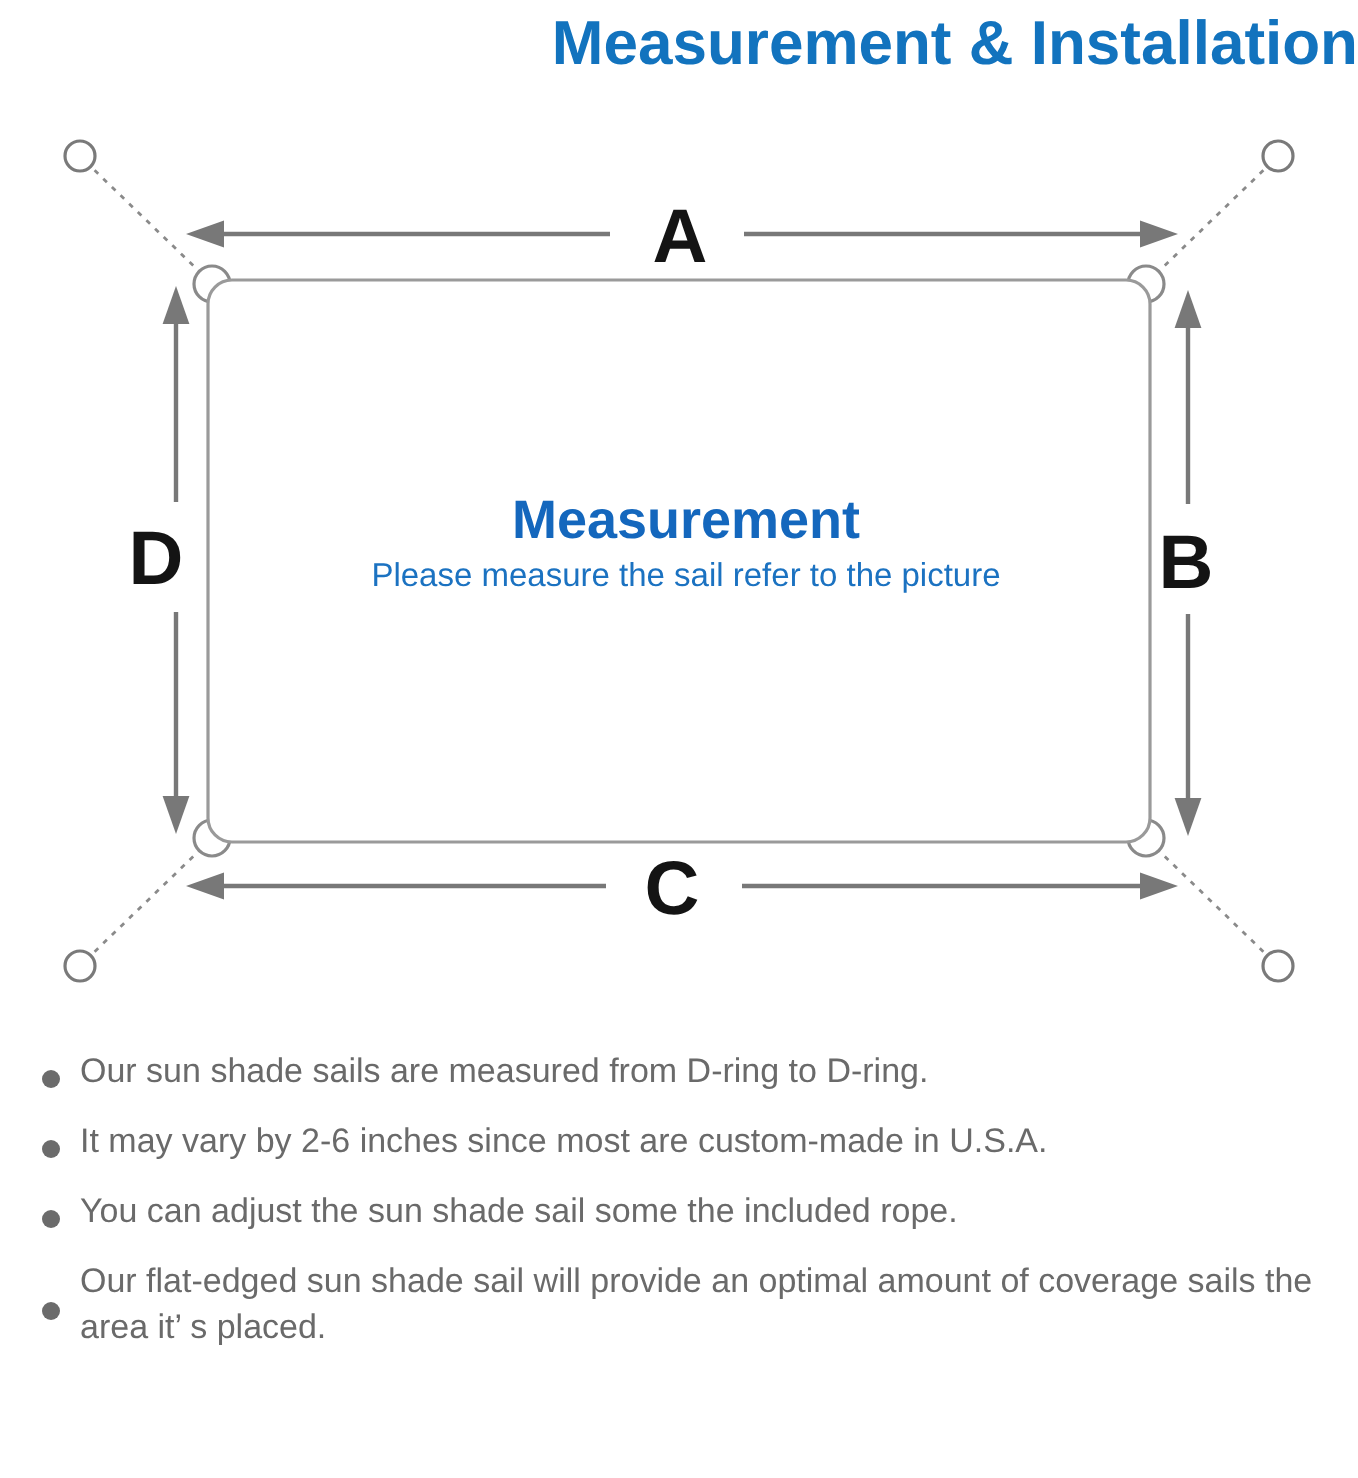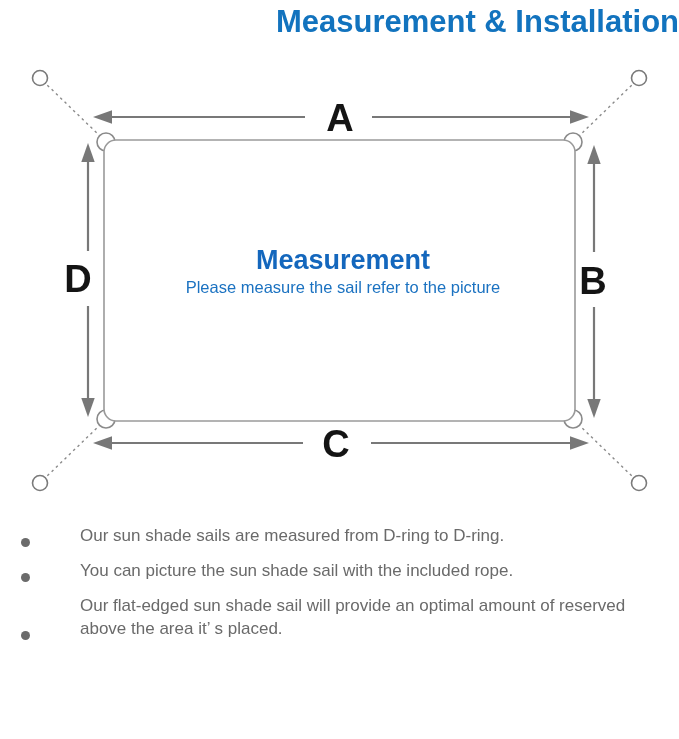--- a/index.html
+++ b/index.html
@@ -48,23 +48,22 @@
   .dim-line{stroke:#787878;stroke-width:2.2;fill:none;}
   .dim-head{fill:#787878;stroke:none;}
   .notes{
     position:absolute;
     left:21px;right:4px;top:524px;
     margin:0;padding:0;
     list-style:none;
   }
   .note-item{
     display:flex;
-    align-items:flex-end;
+    align-items:center;
     margin-bottom:12px;
-    gap:40px;
   }
   .note-bullet{
     flex:0 0 auto;
     width:9px;height:9px;
     border-radius:50%;
     background:#6b6b6b;
     margin:7px 10px 0 0;
   }
   .note-text{
     font-size:17px;
@@ -140,19 +139,23 @@
   </g>
 </svg>
 
 <ul class="notes">
   <li class="note-item">
     <span class="note-bullet"></span>
     <span class="note-text">Our sun shade sails are measured from D-ring to D-ring.</span>
   </li>
   <li class="note-item">
     <span class="note-bullet"></span>
-    <span class="note-text">You can picture the sun shade sail with the included rope.</span>
+    <span class="note-text">It may vary by 2-6 inches since most are custom-made in U.S.A.</span>
   </li>
   <li class="note-item">
     <span class="note-bullet"></span>
-    <span class="note-text">Our flat-edged sun shade sail will provide an optimal amount of reserved above the area it’ s placed.</span>
+    <span class="note-text">You can adjust the sun shade sail some the included rope.</span>
+  </li>
+  <li class="note-item">
+    <span class="note-bullet"></span>
+    <span class="note-text">Our flat-edged sun shade sail will provide an optimal amount of coverage sails the area it’ s placed.</span>
   </li>
 </ul>
 
 </body></html>

